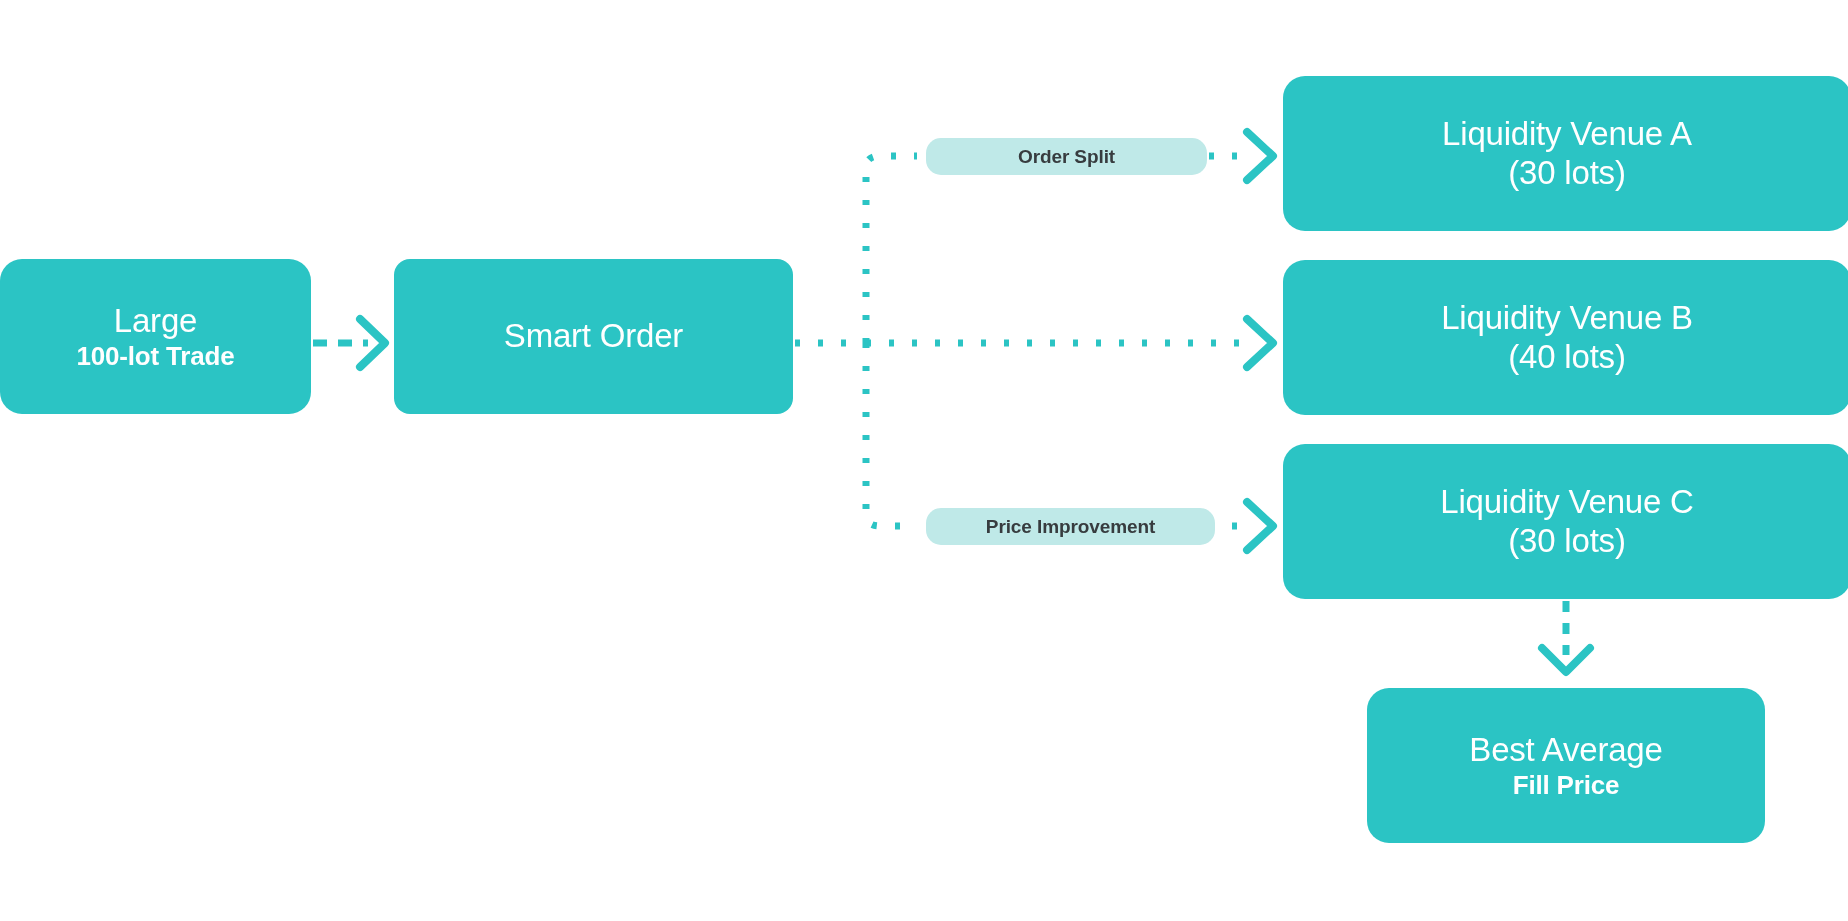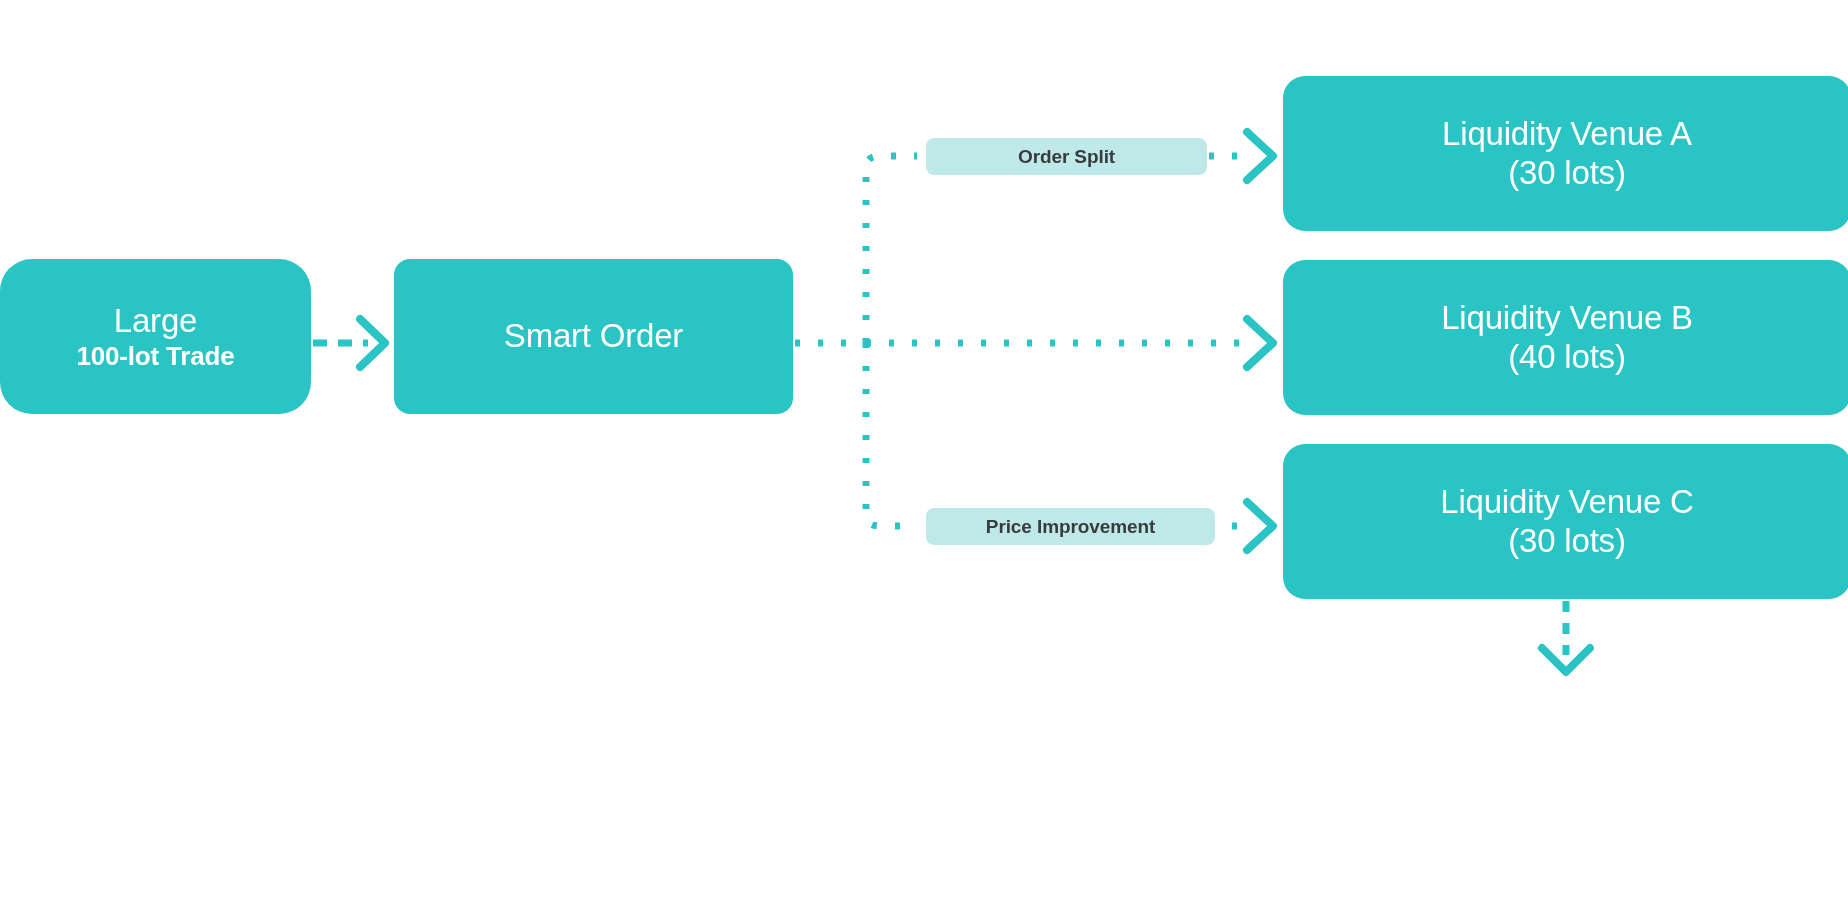--- a/index.html
+++ b/index.html
@@ -43,33 +43,33 @@
     font-size: 26px;
     letter-spacing: -0.2px;
     white-space: nowrap;
   }
   .node.venue .line2 {
     font-weight: 400;
     font-size: 33px;
   }
 
   
-  #node-source      { left: 0px;    top: 259px; width: 311px; height: 155px; border-radius: 32px; }
+  #node-source      { left: 0px;    top: 259px; width: 311px; height: 155px; border-radius: 22px; }
   #node-engine      { left: 394px;  top: 259px; width: 399px; height: 155px; border-radius: 16px; }
   #node-venue-a     { left: 1283px; top: 76px;  width: 568px; height: 155px; }
   #node-venue-b     { left: 1283px; top: 260px; width: 568px; height: 155px; }
   #node-venue-c     { left: 1283px; top: 444px; width: 568px; height: 155px; }
   #node-best-price  { left: 1367px; top: 688px; width: 398px; height: 155px; }
 
   
   .edge-label {
     position: absolute;
     box-sizing: border-box;
     background: #BFE9E8;
-    border-radius: 8px;
+    border-radius: 15px;
     display: flex;
     align-items: center;
     justify-content: center;
     color: #373C3F;
     font-weight: 700;
     font-size: 19px;
     letter-spacing: -0.1px;
     white-space: nowrap;
   }
   #label-order-split       { left: 926px; top: 138px; width: 281px; height: 37px; }
@@ -141,18 +141,22 @@
   <div class="node venue" id="node-venue-b">
     <div class="line1">Liquidity Venue B</div>
     <div class="line2">(40 lots)</div>
   </div>
 
   <div class="node venue" id="node-venue-c">
     <div class="line1">Liquidity Venue C</div>
     <div class="line2">(30 lots)</div>
   </div>
 
+  <div class="node" id="node-best-price">
+    <div class="line1">Best Average</div>
+    <div class="line2">Fill Price</div>
+  </div>
 
   <div class="edge-label" id="label-order-split">Order Split</div>
 
   <div class="edge-label" id="label-price-improvement">Price Improvement</div>
 
 </div>
 
 </body></html>

